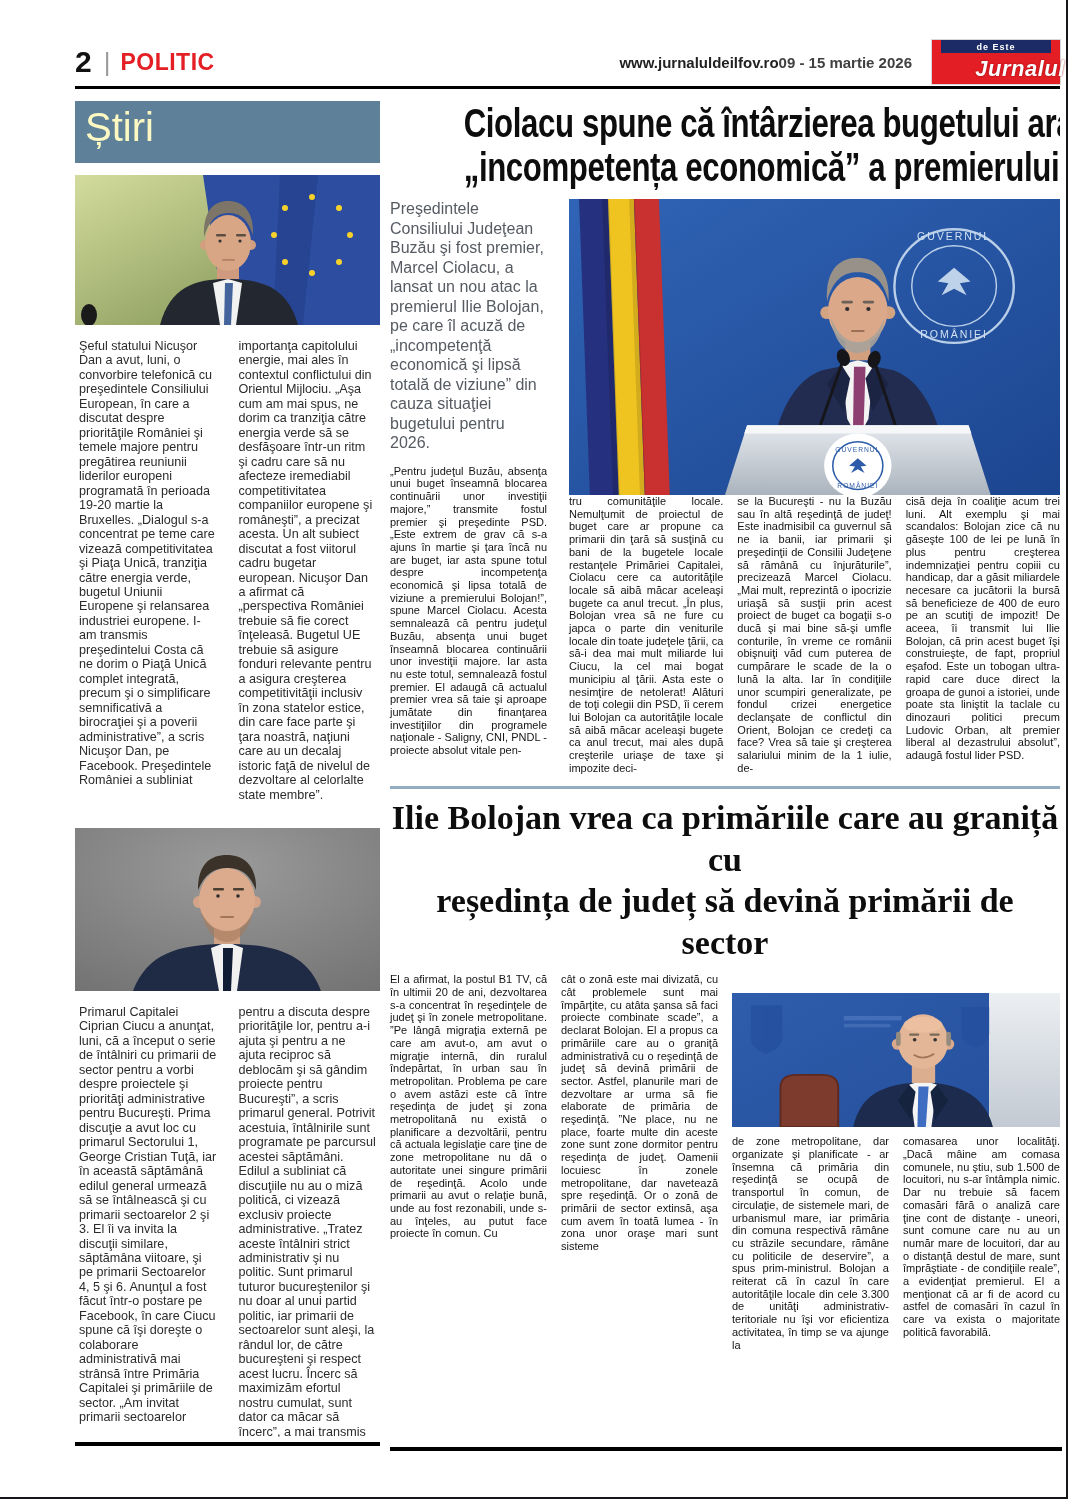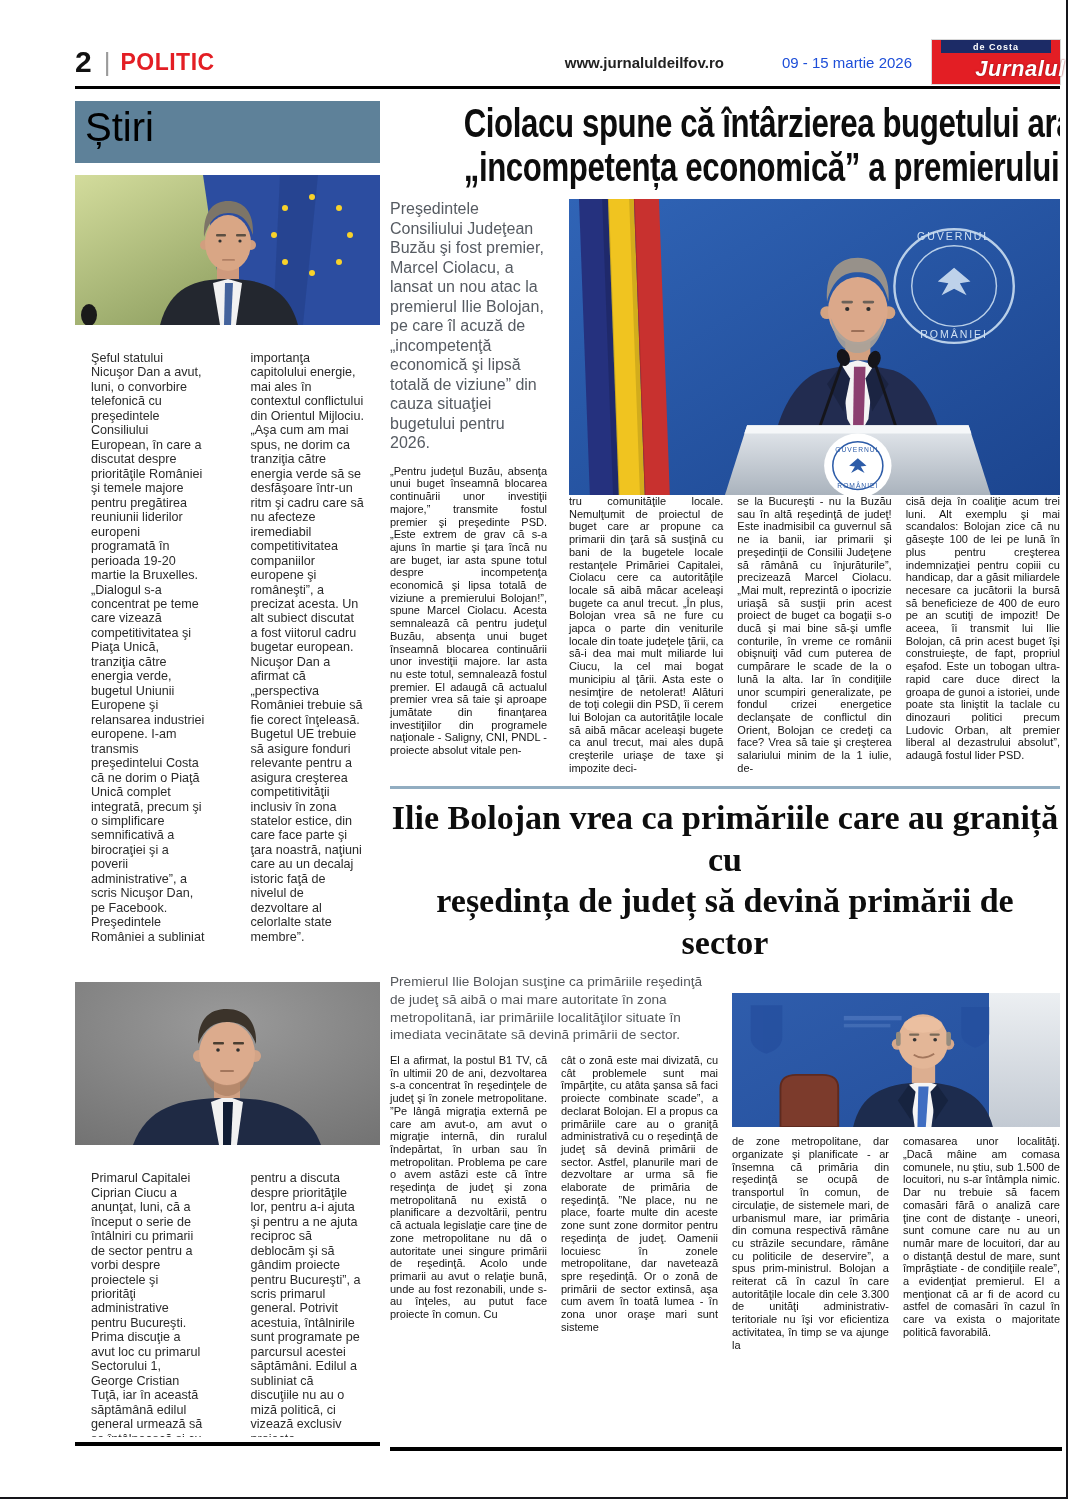--- a/index.html
+++ b/index.html
@@ -8,41 +8,41 @@
     box-sizing:border-box;padding:40px 6px 0 75px;
     border-right:2px solid #15151a;border-bottom:2px solid #15151a;
     font-family:"Liberation Sans",sans-serif;color:#1a1a1a;overflow:hidden;
   }
   
   .hdr{display:flex;align-items:center;height:44px;}
   .hdr .pageno{font-size:30px;font-weight:700;color:#111;}
   .hdr .sep{font-size:26px;color:#9a9a9a;margin:0 10px 0 12px;font-weight:400;}
   .hdr .section{font-size:23px;font-weight:700;color:#e31e24;letter-spacing:.5px;}
   .hdr .website{margin-left:auto;font-size:15px;font-weight:700;color:#222;}
-  .hdr .daterange{font-size:15px;font-weight:400;color:#1d4ed8;margin-left:58px;}
+  .hdr .daterange{font-size:15px;font-weight:700;color:#404040;}
   .logo{margin-left:20px;width:128px;height:44px;display:flex;flex-direction:column;box-shadow:0 0 0 1px #d8d8d8;}
   .logo-top{height:13px;background:#1c2b66;color:#fff;font-size:9px;font-weight:700;
     display:flex;align-items:center;justify-content:center;letter-spacing:1px;
     border-left:9px solid #e31e24;border-right:9px solid #e31e24;}
   .logo-main{flex:1;background:#e31e24;color:#fff;font-weight:700;font-style:italic;
     font-size:22px;display:flex;align-items:center;justify-content:center;letter-spacing:.5px;
     text-shadow:0 0 2px #8c0d10;padding-left:48px;}
   .hdr-rule{height:3px;background:#000;margin-top:2px;}
   
   .content{display:flex;gap:10px;margin-top:12px;height:1336px;overflow:hidden;}
   .sidebar{width:305px;flex:none;}
   .mainarea{flex:1;min-width:0;}
   
-  .stiri{background:#5e8199;color:#000000;font-size:40px;font-weight:400;
+  .stiri{background:#5e8199;color:#fef9c3;font-size:40px;font-weight:400;
     padding:4px 10px 14px;line-height:1.1;margin-bottom:12px;}
   .s-art{margin-bottom:22px;}
   .s-head{font-size:19px;font-weight:700;color:#1d3150;line-height:1.24;margin:0 0 8px;}
   .s-photo{display:block;width:100%;}
   .s-body{display:flex;gap:14px;margin-top:10px;}
-  .s-body p{flex:1;margin:16px;font-size:12.6px;line-height:1.15;color:#2b2b2b;text-align:left;}
+  .s-body p{flex:1;margin:4px;font-size:12.6px;line-height:1.15;color:#2b2b2b;text-align:left;}
   
   .h1line{display:block;font-size:40px;font-weight:700;color:#0d0d0d;line-height:1.1;
     white-space:nowrap;transform:scaleX(.78);transform-origin:50% 50%;letter-spacing:-.5px;}
   h1.mainhead{margin:0;text-align:center;}
   .a1body{display:flex;gap:22px;margin-top:10px;}
   .leadcol{width:157px;flex:none;}
   .lead1{font-size:16px;line-height:1.22;color:#565b62;margin:0 0 12px;}
   .btx{font-size:11px;line-height:1.155;text-align:justify;color:#141414;margin:0;}
   .rblock{flex:1;min-width:0;display:flex;flex-direction:column;align-items:center;}
   .photo-main{width:100%;height:296px;display:block;}
@@ -69,21 +69,21 @@
 
 <div class="page">
 
   <div class="hdr">
     <span class="pageno">2</span>
     <span class="sep">|</span>
     <span class="section">POLITIC</span>
     <span class="website">www.jurnaluldeilfov.ro</span>
     <span class="daterange">09 - 15 martie 2026</span>
     <span class="logo">
-      <span class="logo-top">de Costa</span>
+      <span class="logo-top">de Este</span>
       <span class="logo-main">Jurnalul</span>
     </span>
   </div>
   <div class="hdr-rule"></div>
 
   <div class="content">
 
     <aside class="sidebar">
       <div class="stiri">Știri</div>
 
@@ -247,21 +247,20 @@
 
       <div class="artsep"></div>
 
       <section>
         <h2 class="secondhead">
           <span class="h2line">Ilie Bolojan vrea ca primăriile care au graniță cu</span>
           <span class="h2line">reședința de județ să devină primării de sector</span>
         </h2>
         <div class="a2body">
           <div class="lblock">
-            <p class="lead2">Premierul Ilie Bolojan susţine ca primăriile reşedinţă de judeţ să aibă o mai mare autoritate în zona metropolitană, iar primăriile localităţilor situate în imediata vecinătate să devină primării de sector.</p>
             <div class="cols2">
               <p class="btx">El a afirmat, la postul B1 TV, că în ultimii 20 de ani, dezvoltarea s-a concentrat în reşedinţele de judeţ şi în zonele metropolitane. ”Pe lângă migraţia externă pe care am avut-o, am avut o migraţie internă, din ruralul îndepărtat, în urban sau în metropolitan. Problema pe care o avem astăzi este că între reşedinţa de judeţ şi zona metropolitană nu există o planificare a dezvoltării, pentru că actuala legislaţie care ţine de zone metropolitane nu dă o autoritate unei singure primării de reşedinţă. Acolo unde primarii au avut o relaţie bună, unde au fost rezonabili, unde s-au înţeles, au putut face proiecte în comun. Cu</p>
               <p class="btx">cât o zonă este mai divizată, cu cât problemele sunt mai împărţite, cu atâta şansa să faci proiecte combinate scade”, a declarat Bolojan. El a propus ca primăriile care au o graniţă administrativă cu o reşedinţă de judeţ să devină primării de sector. Astfel, planurile mari de dezvoltare ar urma să fie elaborate de primăria de reşedinţă. ”Ne place, nu ne place, foarte multe din aceste zone sunt zone dormitor pentru reşedinţa de judeţ. Oamenii locuiesc în zonele metropolitane, dar navetează spre reşedinţă. Or o zonă de primării de sector extinsă, aşa cum avem în toată lumea - în zona unor oraşe mari sunt sisteme</p>
             </div>
           </div>
           <div class="rblock2">
             <svg class="photo-b" viewBox="0 0 352 152" preserveAspectRatio="none">
               <defs>
                 <linearGradient id="blu2" x1="0" y1="0" x2="1" y2="1">
                   <stop offset="0" stop-color="#2f5dac"></stop>

